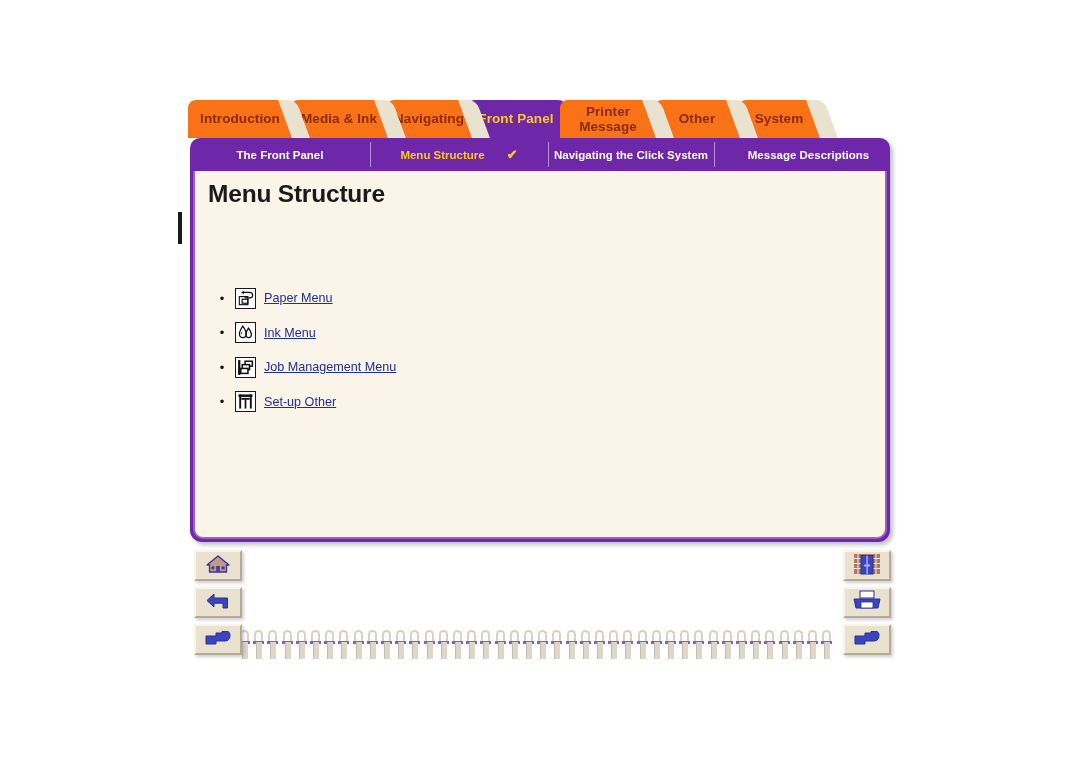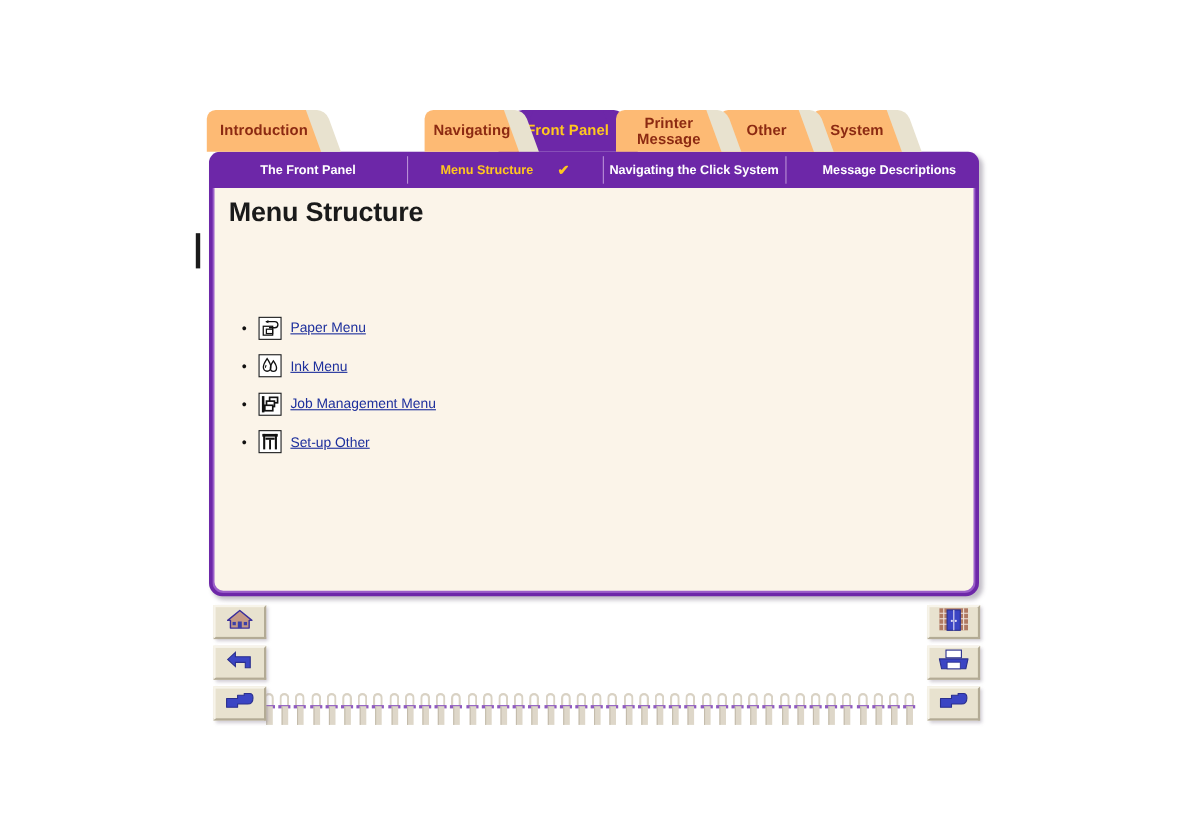--- a/index.html
+++ b/index.html
@@ -20,21 +20,21 @@
     position: absolute;
     left: 188px;
     top: 100px;
     width: 712px;
     height: 40px;
   }
   .tab {
     position: absolute;
     top: 0;
     height: 38px;
-    background: #fdba74;
+    background: #f97316;
     border-radius: 8px 8px 0 0;
     box-sizing: border-box;
     display: flex;
     align-items: center;
     justify-content: center;
     text-align: center;
     font-size: 13.5px;
     font-weight: bold;
     color: #8c2a12;
     letter-spacing: .1px;
@@ -279,20 +279,23 @@
   #btn-exit   { left: 843px; top: 550px; }
   #btn-print  { left: 843px; top: 587px; }
   #btn-next-r { left: 843px; top: 624px; }
 </style>
 </head>
 <body>
 
 <div id="tabstrip">
     <div class="tab" style="left: 0px; width: 104px; z-index: 20;">
       <span class="tab-label">Introduction</span>
+    </div>
+    <div class="tab" style="left: 102px; width: 98px; z-index: 19;">
+      <span class="tab-label">Media &amp; Ink</span>
     </div>
     <div class="tab" style="left: 198px; width: 86px; z-index: 18;">
       <span class="tab-label">Navigating</span>
     </div>
     <div class="tab active" style="left: 282px; width: 92px; z-index: 9;">
       <span class="tab-label">Front Panel</span>
     </div>
     <div class="tab two-line" style="left: 372px; width: 96px; z-index: 16;">
       <span class="tab-label">
         <div>Printer</div>

